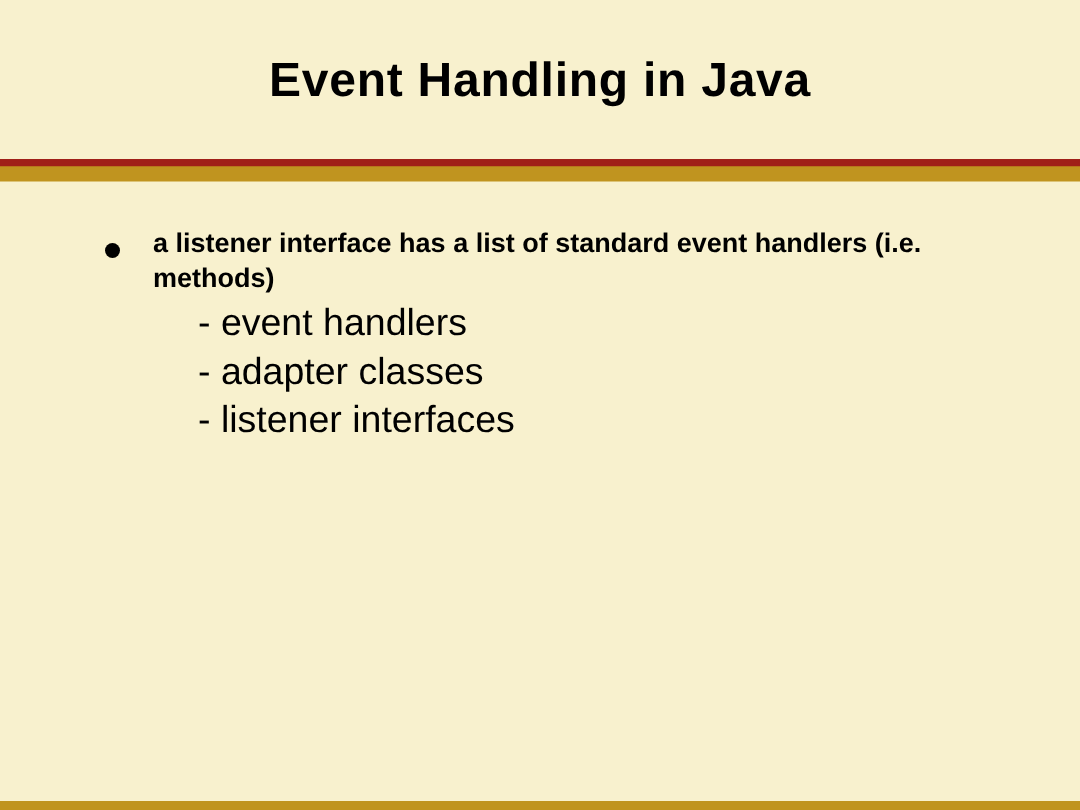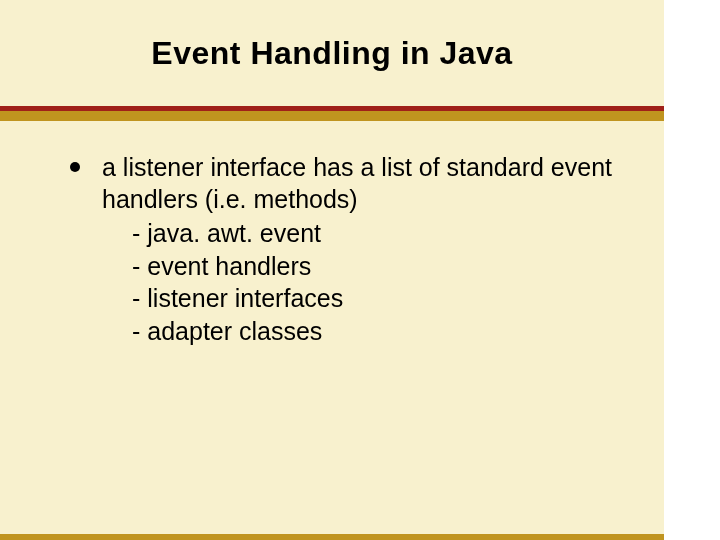--- a/index.html
+++ b/index.html
@@ -4,21 +4,21 @@
 <style>
   html, body {
     margin: 0;
     padding: 0;
     width: 720px;
     height: 540px;
     overflow: hidden;
     font-family: Arial, "Helvetica Neue", Helvetica, sans-serif;
   }
   .slide {
-    width: 664px;
+    width: 720px;
     height: 540px;
     background: #c0941f;
     position: relative;
     box-sizing: border-box;
   }
   .title-band {
     position: absolute;
     top: 0;
     left: 0;
     width: 100%;
@@ -78,22 +78,22 @@
     width: 10px;
     height: 10px;
     background: #000;
     border-radius: 50%;
     flex: 0 0 auto;
     margin-top: 11px;
     margin-right: 22px;
   }
   .bullet-text {
     font-family: "Arial Black", Arial, sans-serif;
-    font-weight: 400;
-    font-size: 25px;
+    font-weight: 700;
+    font-size: 18px;
     color: #000;
     line-height: 1.28;
   }
   .sub-list {
     margin-left: 62px;
     margin-top: 0px;
   }
   .sub-item {
     font-family: Arial, sans-serif;
     font-weight: 400;
@@ -116,22 +116,21 @@
 
   <div class="content-band">
 
     <div class="bullet-row">
       <div class="bullet-dot"></div>
       <div class="bullet-text">a listener interface has a list of standard event handlers (i.e. methods)</div>
     </div>
 
 
     <div class="sub-list">
-      <div class="sub-item">- java. awt. event</div>
       <div class="sub-item">- event handlers</div>
+      <div class="sub-item">- adapter classes</div>
       <div class="sub-item">- listener interfaces</div>
-      <div class="sub-item">- adapter classes</div>
     </div>
 
   </div>
 
   <div class="footer-strip"></div>
 </div>
 
 </body></html>

